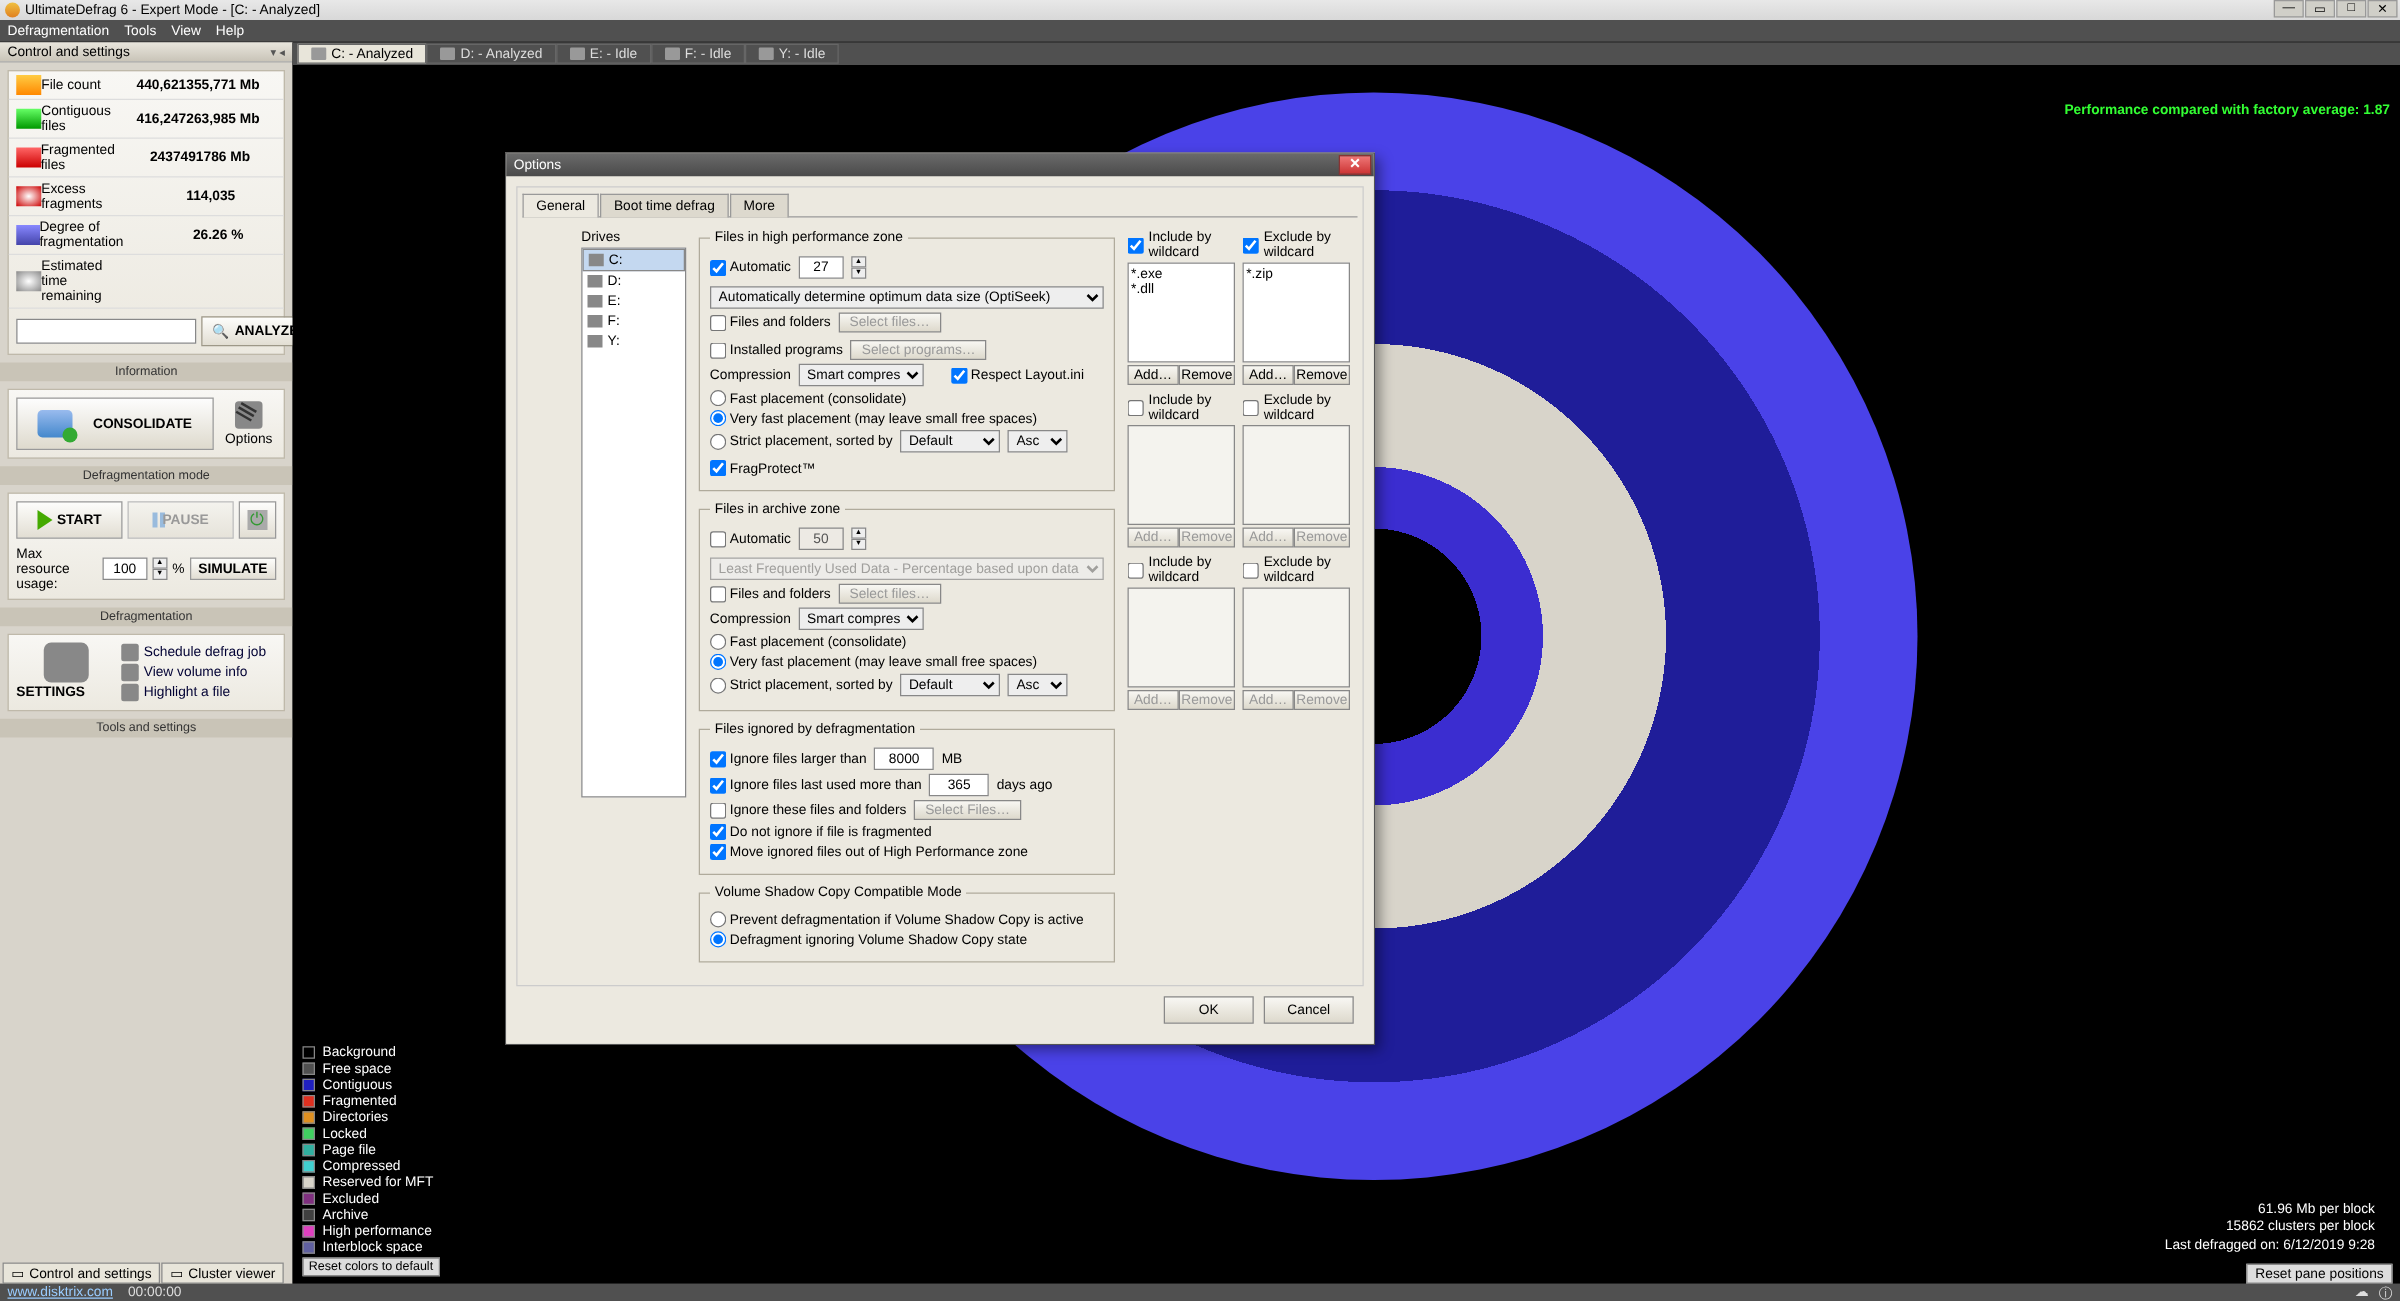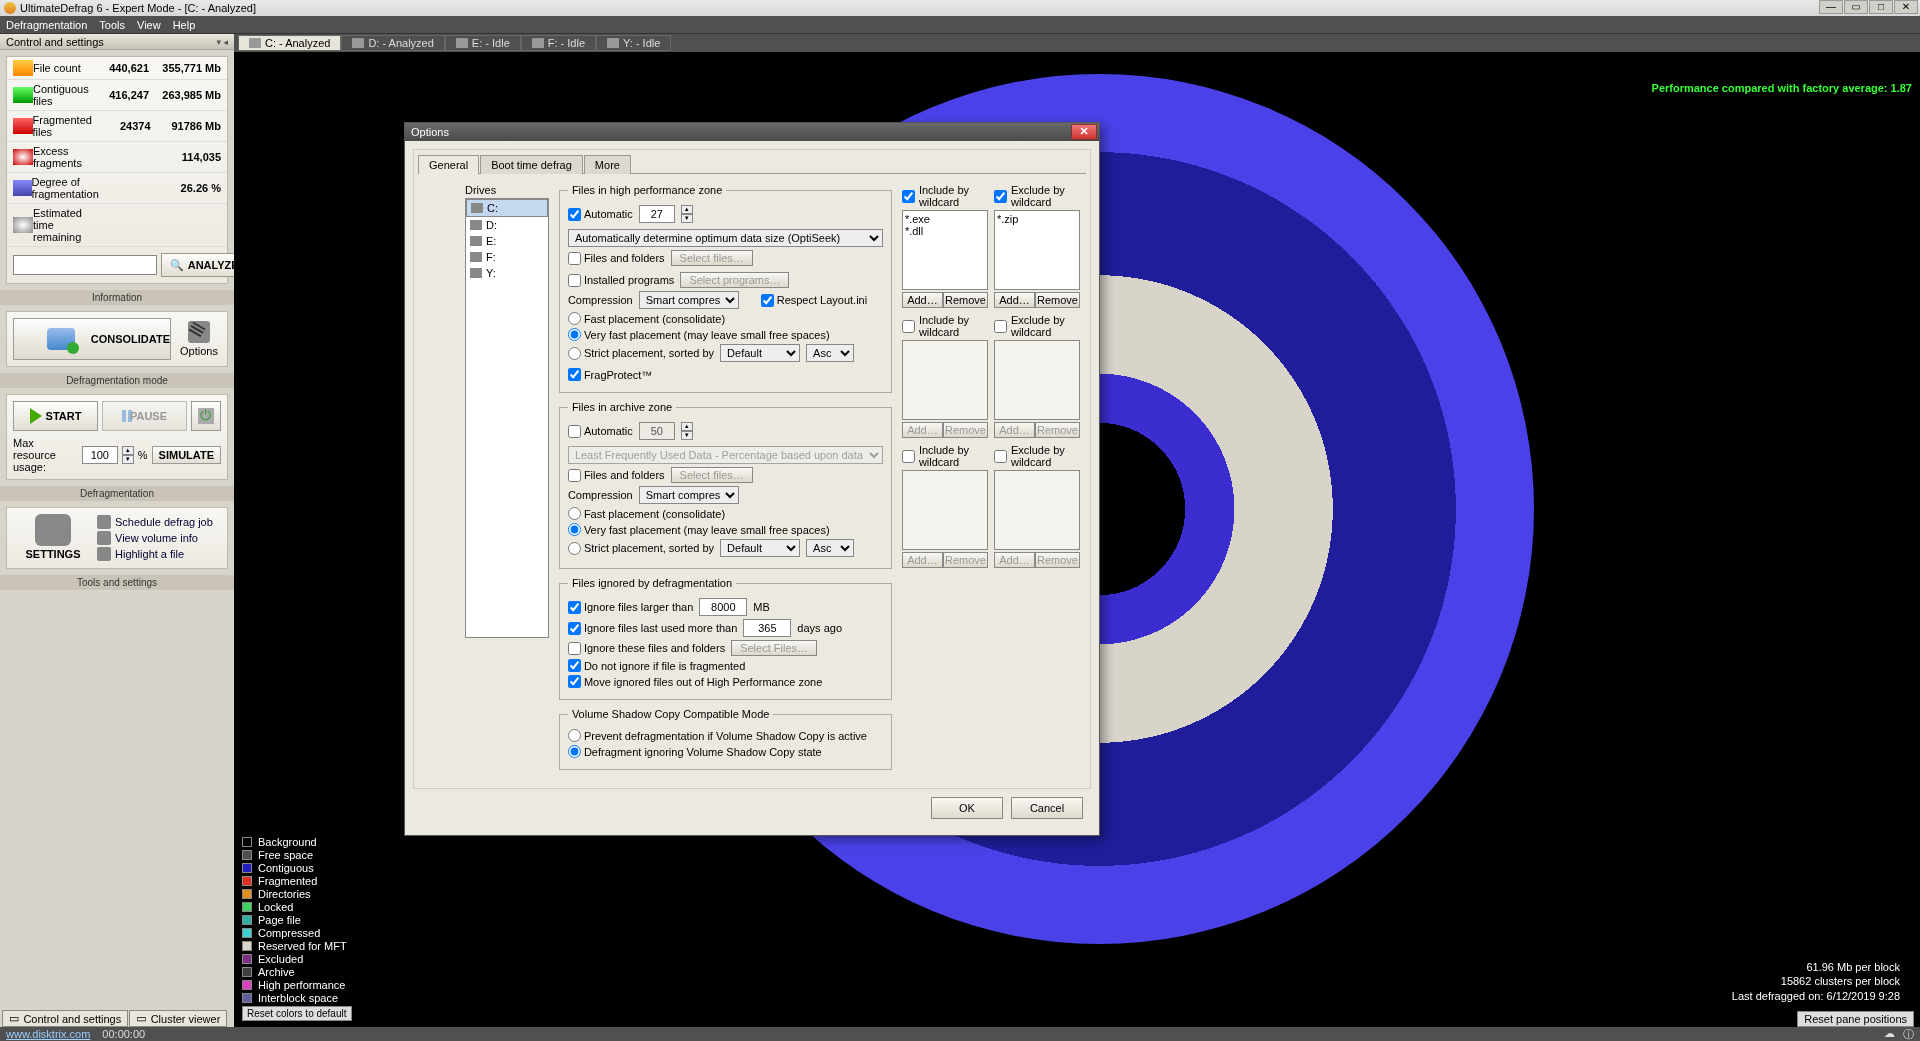--- a/index.html
+++ b/index.html
@@ -20,29 +20,29 @@
 .sidebar { width: 234px; background: #d8d4cb; display: flex; flex-direction: column; }
 .sidebar-header { height: 16px; background: linear-gradient(#e8e5dc,#c9c4b8); padding: 0 6px; display: flex; align-items: center; justify-content: space-between; font-size: 11px; border-bottom:1px solid #aaa;}
 .sidebar-header .chev { font-size:9px; color:#555;}
 
 .stats-panel { background: linear-gradient(#f8f7f4,#ece9e0); margin: 6px; border:1px solid #bfb9aa; }
 .stat-row { display: flex; align-items: center; padding: 3px 6px; border-bottom: 1px solid #ddd; }
 .stat-row:last-child { border-bottom:none;}
 .stat-row .si { width: 20px; height: 16px; }
 .stat-row .label { flex: 1; }
 .stat-row .v1 { width: 60px; text-align: right; font-weight: bold; }
-.stat-row .v2 { width: 72px; text-align: right; font-weight: bold; }
+.stat-row .v2 { width: 72px; font-weight: bold; }
 
 .analyze-row { display:flex; gap:4px; padding: 6px; align-items:center;}
 .analyze-row input { flex:1; height:20px; border:1px solid #888; background:#fff;}
 .btn-analyze { background: linear-gradient(#fdfdfb,#e2ded3); border:1px solid #9d9888; height:24px; padding:0 8px; display:flex; align-items:center; gap:4px; font-weight:bold; cursor:pointer;}
 .section-label { background:#c9c4b7; text-align:center; padding:2px 0; font-size:10px; color:#333;}
 
 .mode-panel { background: linear-gradient(#f8f7f4,#ece9e0); margin:6px; border:1px solid #bfb9aa; display:flex; align-items:center; padding:6px; gap:6px;}
-.consolidate-btn { flex:1; height:42px; background: linear-gradient(#fdfdfd,#dedacd); border:1px solid #999; display:flex; align-items:center; justify-content:flex-end; gap:16px; font-weight:bold; font-size:13px; cursor:pointer;}
+.consolidate-btn { flex:1; height:42px; background: linear-gradient(#fdfdfd,#dedacd); border:1px solid #999; display:flex; align-items:center; justify-content:center; gap:16px; font-weight:bold; font-size:13px; cursor:pointer;}
 .disk-icon { width:28px; height:22px; background:linear-gradient(#9be,#48c); border-radius:4px; position:relative;}
 .disk-icon::after { content:''; position:absolute; right:-4px; bottom:-4px; width:12px; height:12px; background:#3a3; border-radius:50%;}
 .options-btn { width:44px; text-align:center; cursor:pointer;}
 .options-btn .oi { width:22px; height:22px; margin:0 auto 2px; background:#888; border-radius:3px; position:relative;}
 .options-btn .oi::after{content:'';position:absolute;width:14px;height:2px;background:#333;top:4px;left:4px;box-shadow:0 4px 0 #333,0 8px 0 #333;transform:rotate(30deg);}
 
 .defrag-panel { background: linear-gradient(#f8f7f4,#ece9e0); margin:6px; border:1px solid #bfb9aa; padding:6px;}
 .defrag-row { display:flex; gap:4px; align-items:center;}
 .start-btn { flex:1; height:30px; background:linear-gradient(#fdfdfb,#e2ded3); border:1px solid #999; display:flex; align-items:center; justify-content:center; gap:4px; font-weight:bold; font-size:13px; cursor:pointer;}
 .start-btn .pi { width:0;height:0;border-left:12px solid #4a0;border-top:8px solid transparent;border-bottom:8px solid transparent;}
@@ -51,21 +51,21 @@
 .stop-btn { width:30px; height:30px; background:linear-gradient(#fdfdfb,#e2ded3); border:1px solid #999; display:flex; align-items:center; justify-content:center; cursor:pointer;}
 .stop-btn .pi { width:16px; height:16px; background:#aaa; position:relative;}
 .stop-btn .pi::after{content:'⏻';color:#393;position:absolute;font-size:14px;left:2px;top:-1px;}
 .resource-row { display:flex; align-items:center; gap:4px; margin-top:6px;}
 .resource-row input { width:36px; height:18px; border:1px solid #888; text-align:center;}
 .spin { display:flex; flex-direction:column; }
 .spin div{width:12px;height:9px;border:1px solid #888;background:#eee;font-size:6px;text-align:center;line-height:7px;cursor:pointer;}
 .sim-btn { background:linear-gradient(#fdfdfb,#e2ded3); border:1px solid #999; padding:2px 6px; font-weight:bold; margin-left:auto; cursor:pointer;}
 
 .tools-panel { background: linear-gradient(#f8f7f4,#ece9e0); margin:6px; border:1px solid #bfb9aa; display:flex; padding:6px;}
-.settings-btn { width:80px; text-align:center; cursor:pointer;}
+.settings-btn { width:80px; text-align:left; cursor:pointer;}
 .settings-btn .gi { width:36px;height:32px;margin:0 auto;background:#888;border-radius:6px;}
 .settings-btn .lbl{font-weight:bold;margin-top:2px;}
 .tools-links { flex:1; padding-left:4px;}
 .tools-links div{display:flex;align-items:center;gap:4px;padding:1px 0;color:#003;cursor:pointer;}
 .tools-links .ti{width:14px;height:14px;background:#888;border-radius:2px;}
 
 .legend { position:absolute; left:242px; bottom:20px; }
 .legend-row { display:flex; align-items:center; gap:6px; color:#fff; margin:1px 0;}
 .legend-row .sw{width:10px;height:10px;border:1px solid #888;}
 .reset-colors{margin-top:2px;background:#ddd;border:1px solid #888;padding:1px 4px;font-size:10px;cursor:pointer;}

